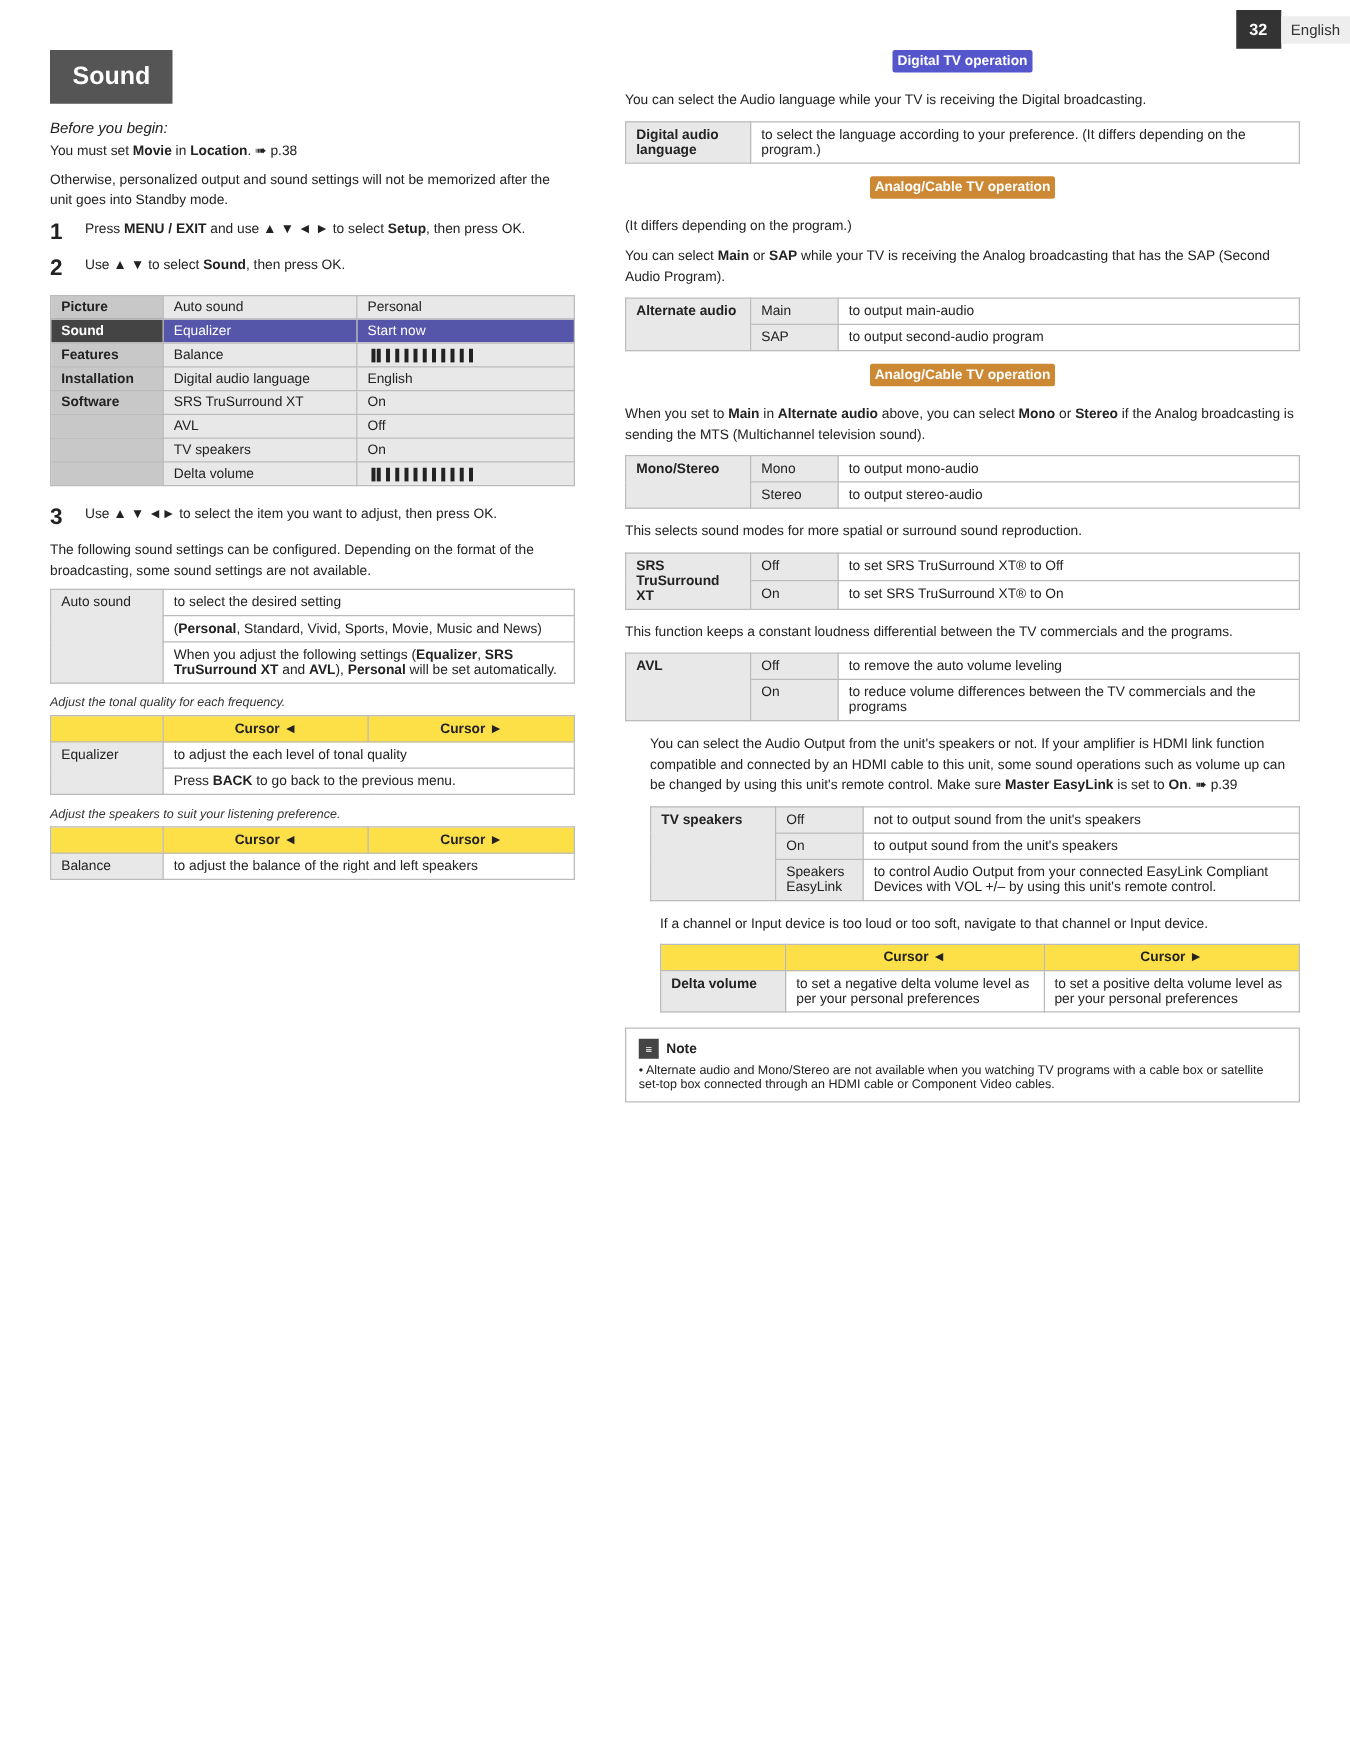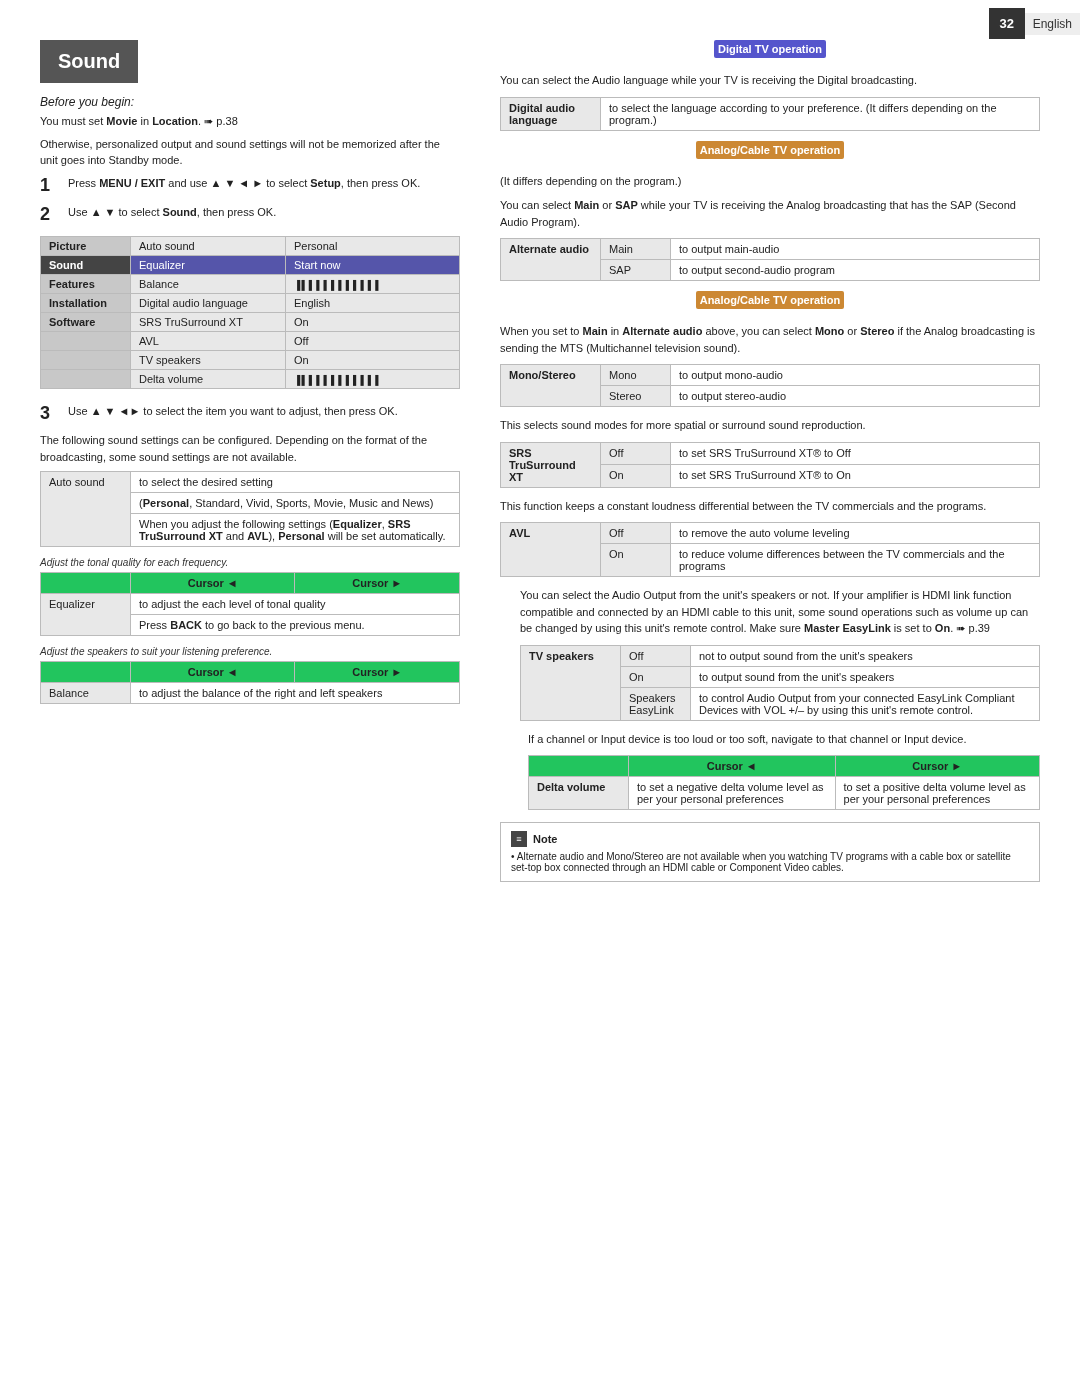--- a/index.html
+++ b/index.html
@@ -226,21 +226,21 @@
       margin-right: 6px;
       font-weight: bold;
     }
 
     .bar-icons {
       letter-spacing: 1px;
       font-size: 9px;
     }
 
     .cursor-row td {
-      background: #22c55e;
+      background: #fde047;
       text-align: center;
       font-weight: bold;
     }
   </style>
 </head>
 <body>
 
 <div class="page-header">
   <div class="page-number">32</div>
   <div class="page-lang">English</div>

